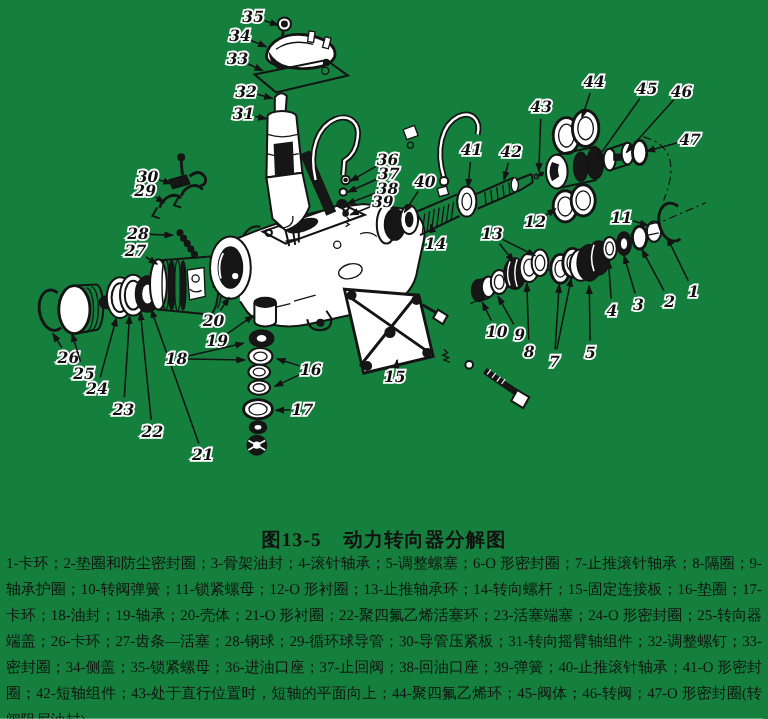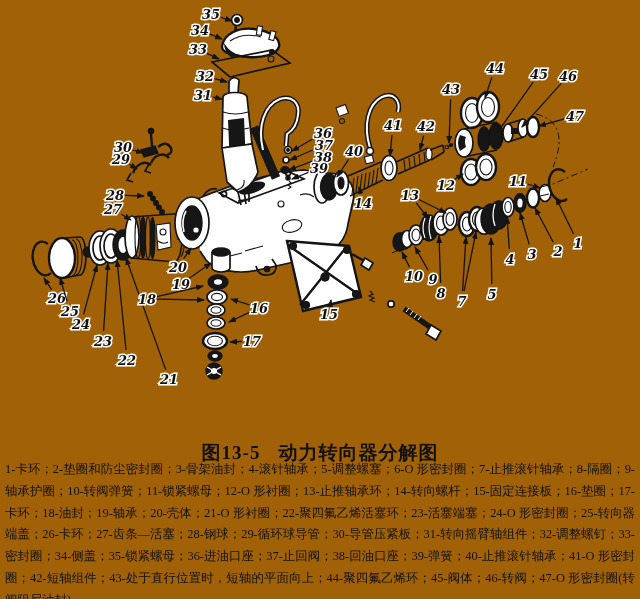--- a/index.html
+++ b/index.html
@@ -1,24 +1,24 @@
 <!DOCTYPE html>
 <html><head>
 <meta charset="utf-8">
 <style>
   html,body{margin:0;padding:0;background:#e8e8e8;}
-  .page{position:relative;width:640px;height:599px;background:#a16207;overflow:hidden;
+  .page{position:relative;width:640px;height:599px;background:#15803d;overflow:hidden;
         font-family:"Liberation Serif",serif;color:#111;}
   .diagram{position:absolute;top:0;left:0;width:640px;height:435px;}
   svg{display:block;}
   .part-num{font-family:"DejaVu Serif",serif;font-style:italic;font-weight:bold;font-size:13px;
             fill:#111;text-anchor:middle;paint-order:stroke;stroke:#fff;stroke-width:3px;}
   .leader{stroke:#141414;stroke-width:1.3;fill:none;}
   .caption{position:absolute;top:440px;left:0;width:640px;text-align:center;
-           font-size:19px;font-weight:bold;letter-spacing:1px;}
+           font-size:16px;font-weight:bold;letter-spacing:1px;}
   .caption .cap-num{margin-right:18px;}
   .legend{position:absolute;top:459px;left:5px;width:630px;margin:0;
           font-size:12.4px;line-height:21.8px;text-align:justify;}
   
   .ink{stroke:#141414;fill:none;stroke-width:1.7;}
   .ink-w{stroke:#141414;fill:#ffffff;stroke-width:1.7;}
   .ink-d{stroke:#141414;fill:#161616;stroke-width:1.4;}
   .thin{stroke-width:1.1;}
   .thick{stroke-width:2.4;}
   .dash{stroke:#141414;stroke-width:1;fill:none;stroke-dasharray:7 3 2 3;}

